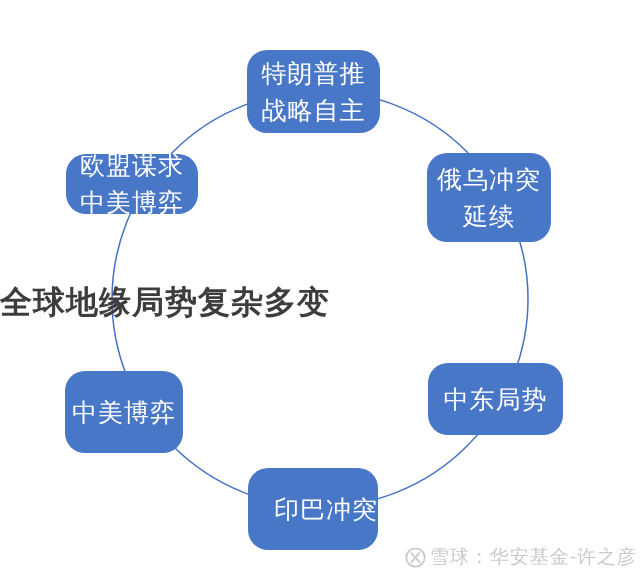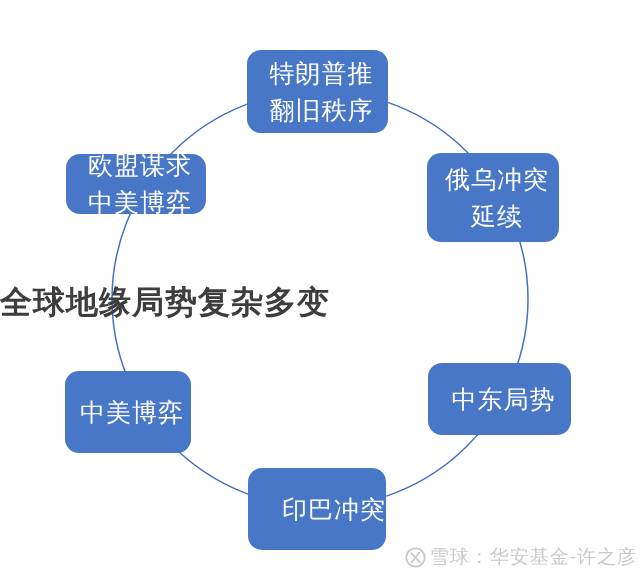--- a/index.html
+++ b/index.html
@@ -8,31 +8,30 @@
     width: 641px;
     height: 575px;
     background: #ffffff;
     overflow: hidden;
     font-family: "Liberation Sans", "DejaVu Sans", sans-serif;
   }
   #ring-svg { position: absolute; left: 0; top: 0; }
   .node {
     position: absolute;
     background: #4877C8;
-    border-radius: 14px;
+    border-radius: 20px;
     color: #ffffff;
     display: flex;
     flex-direction: column;
     justify-content: center;
     align-items: center;
     text-align: center;
     font-size: 25px;
     line-height: 37px;
     letter-spacing: 1px;
-    padding-left: 8px;
   }
   .node-top       { left: 247px; top:  50px; width: 133px; height: 83px; }
   .node-top-left  { left:  66px; top: 154px; width: 132px; height: 60px; }
   .node-top-right { left: 427px; top: 153px; width: 124px; height: 89px; }
   .node-left      { left:  65px; top: 371px; width: 118px; height: 82px; }
   .node-right     { left: 428px; top: 363px; width: 135px; height: 72px; }
   .node-bottom    { left: 248px; top: 468px; width: 130px; height: 82px; align-items: flex-end; }
   .node-line { display: block; }
   .center-title {
     position: absolute;
@@ -61,21 +60,21 @@
 <body>
 
 <div id="stage">
 
   <svg id="ring-svg" width="641" height="575">
     <circle id="ring-circle" cx="320" cy="299" r="208" fill="none" stroke="#4472C4" stroke-width="1.5"></circle>
   </svg>
 
   <div class="node node-top" style="background: rgb(72, 119, 200); color: rgb(255, 255, 255);">
     <span class="node-line">特朗普推</span>
-    <span class="node-line">翻旧秩序</span>
+    <span class="node-line">战略自主</span>
   </div>
 
   <div class="node node-top-right" style="background: rgb(72, 119, 200); color: rgb(255, 255, 255);">
     <span class="node-line">俄乌冲突</span>
     <span class="node-line">延续</span>
   </div>
 
   <div class="node node-right" style="background: rgb(72, 119, 200); color: rgb(255, 255, 255);">
     <span class="node-line">中东局势</span>
   </div>

